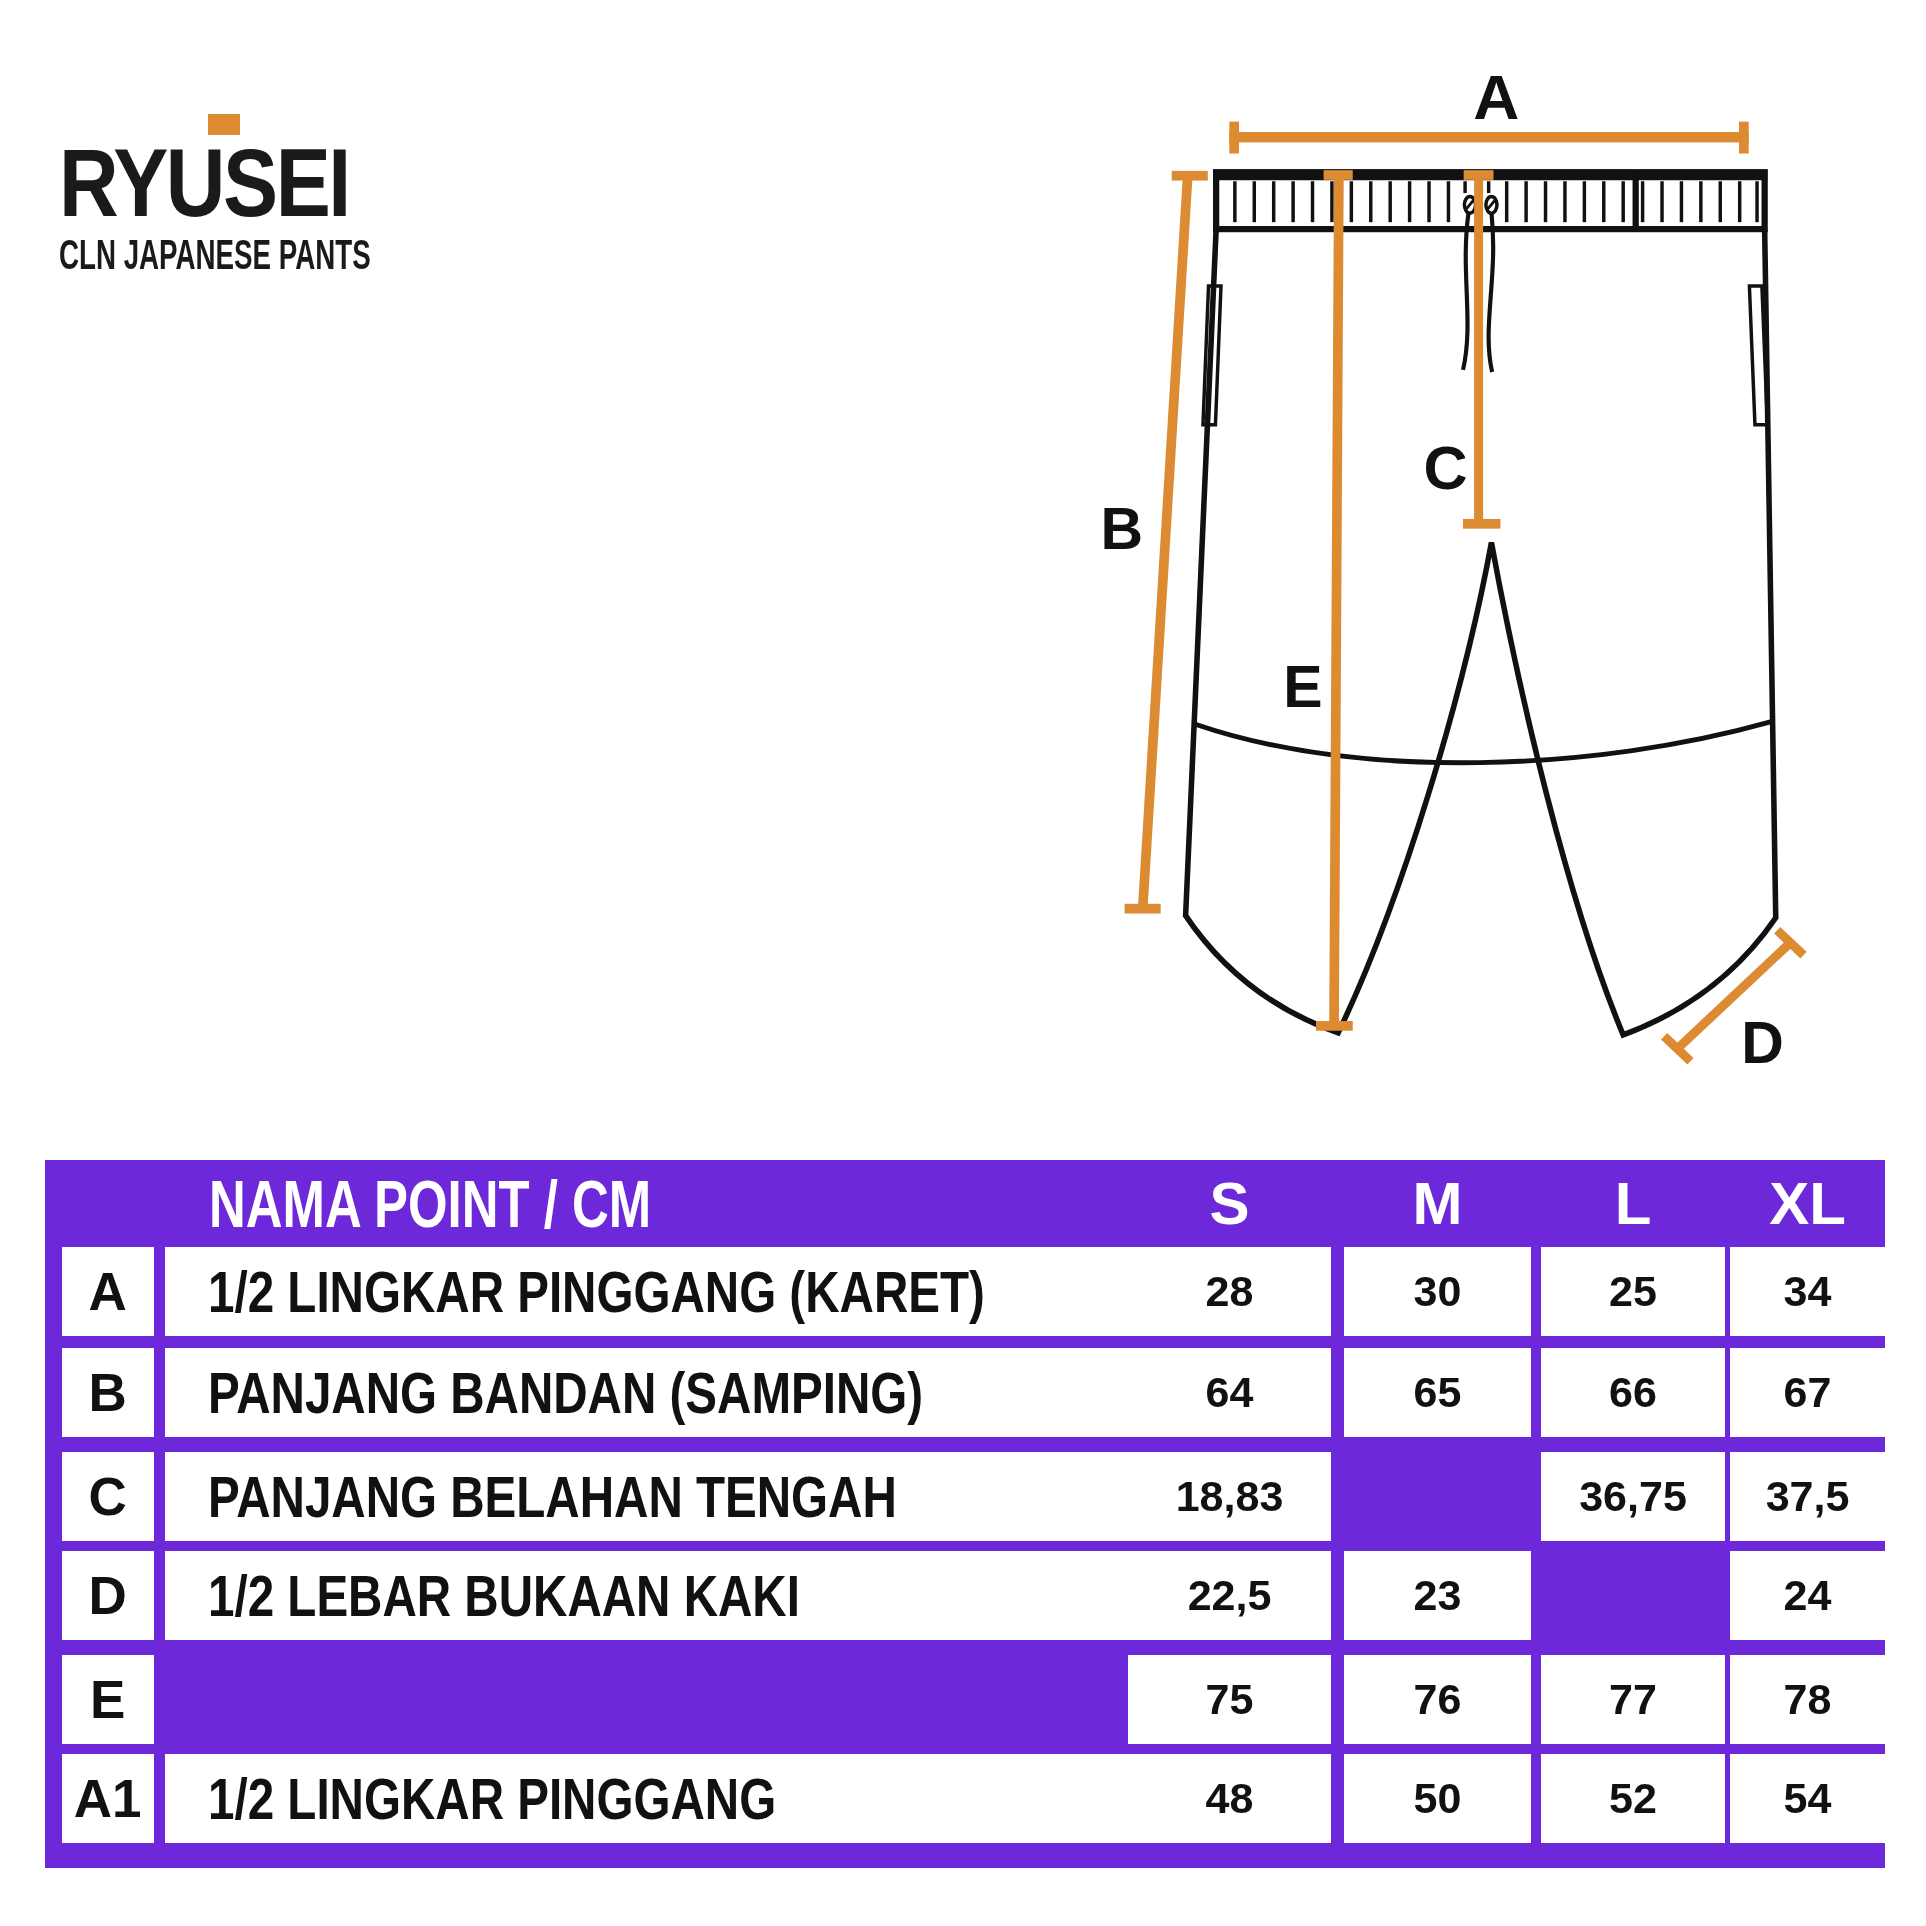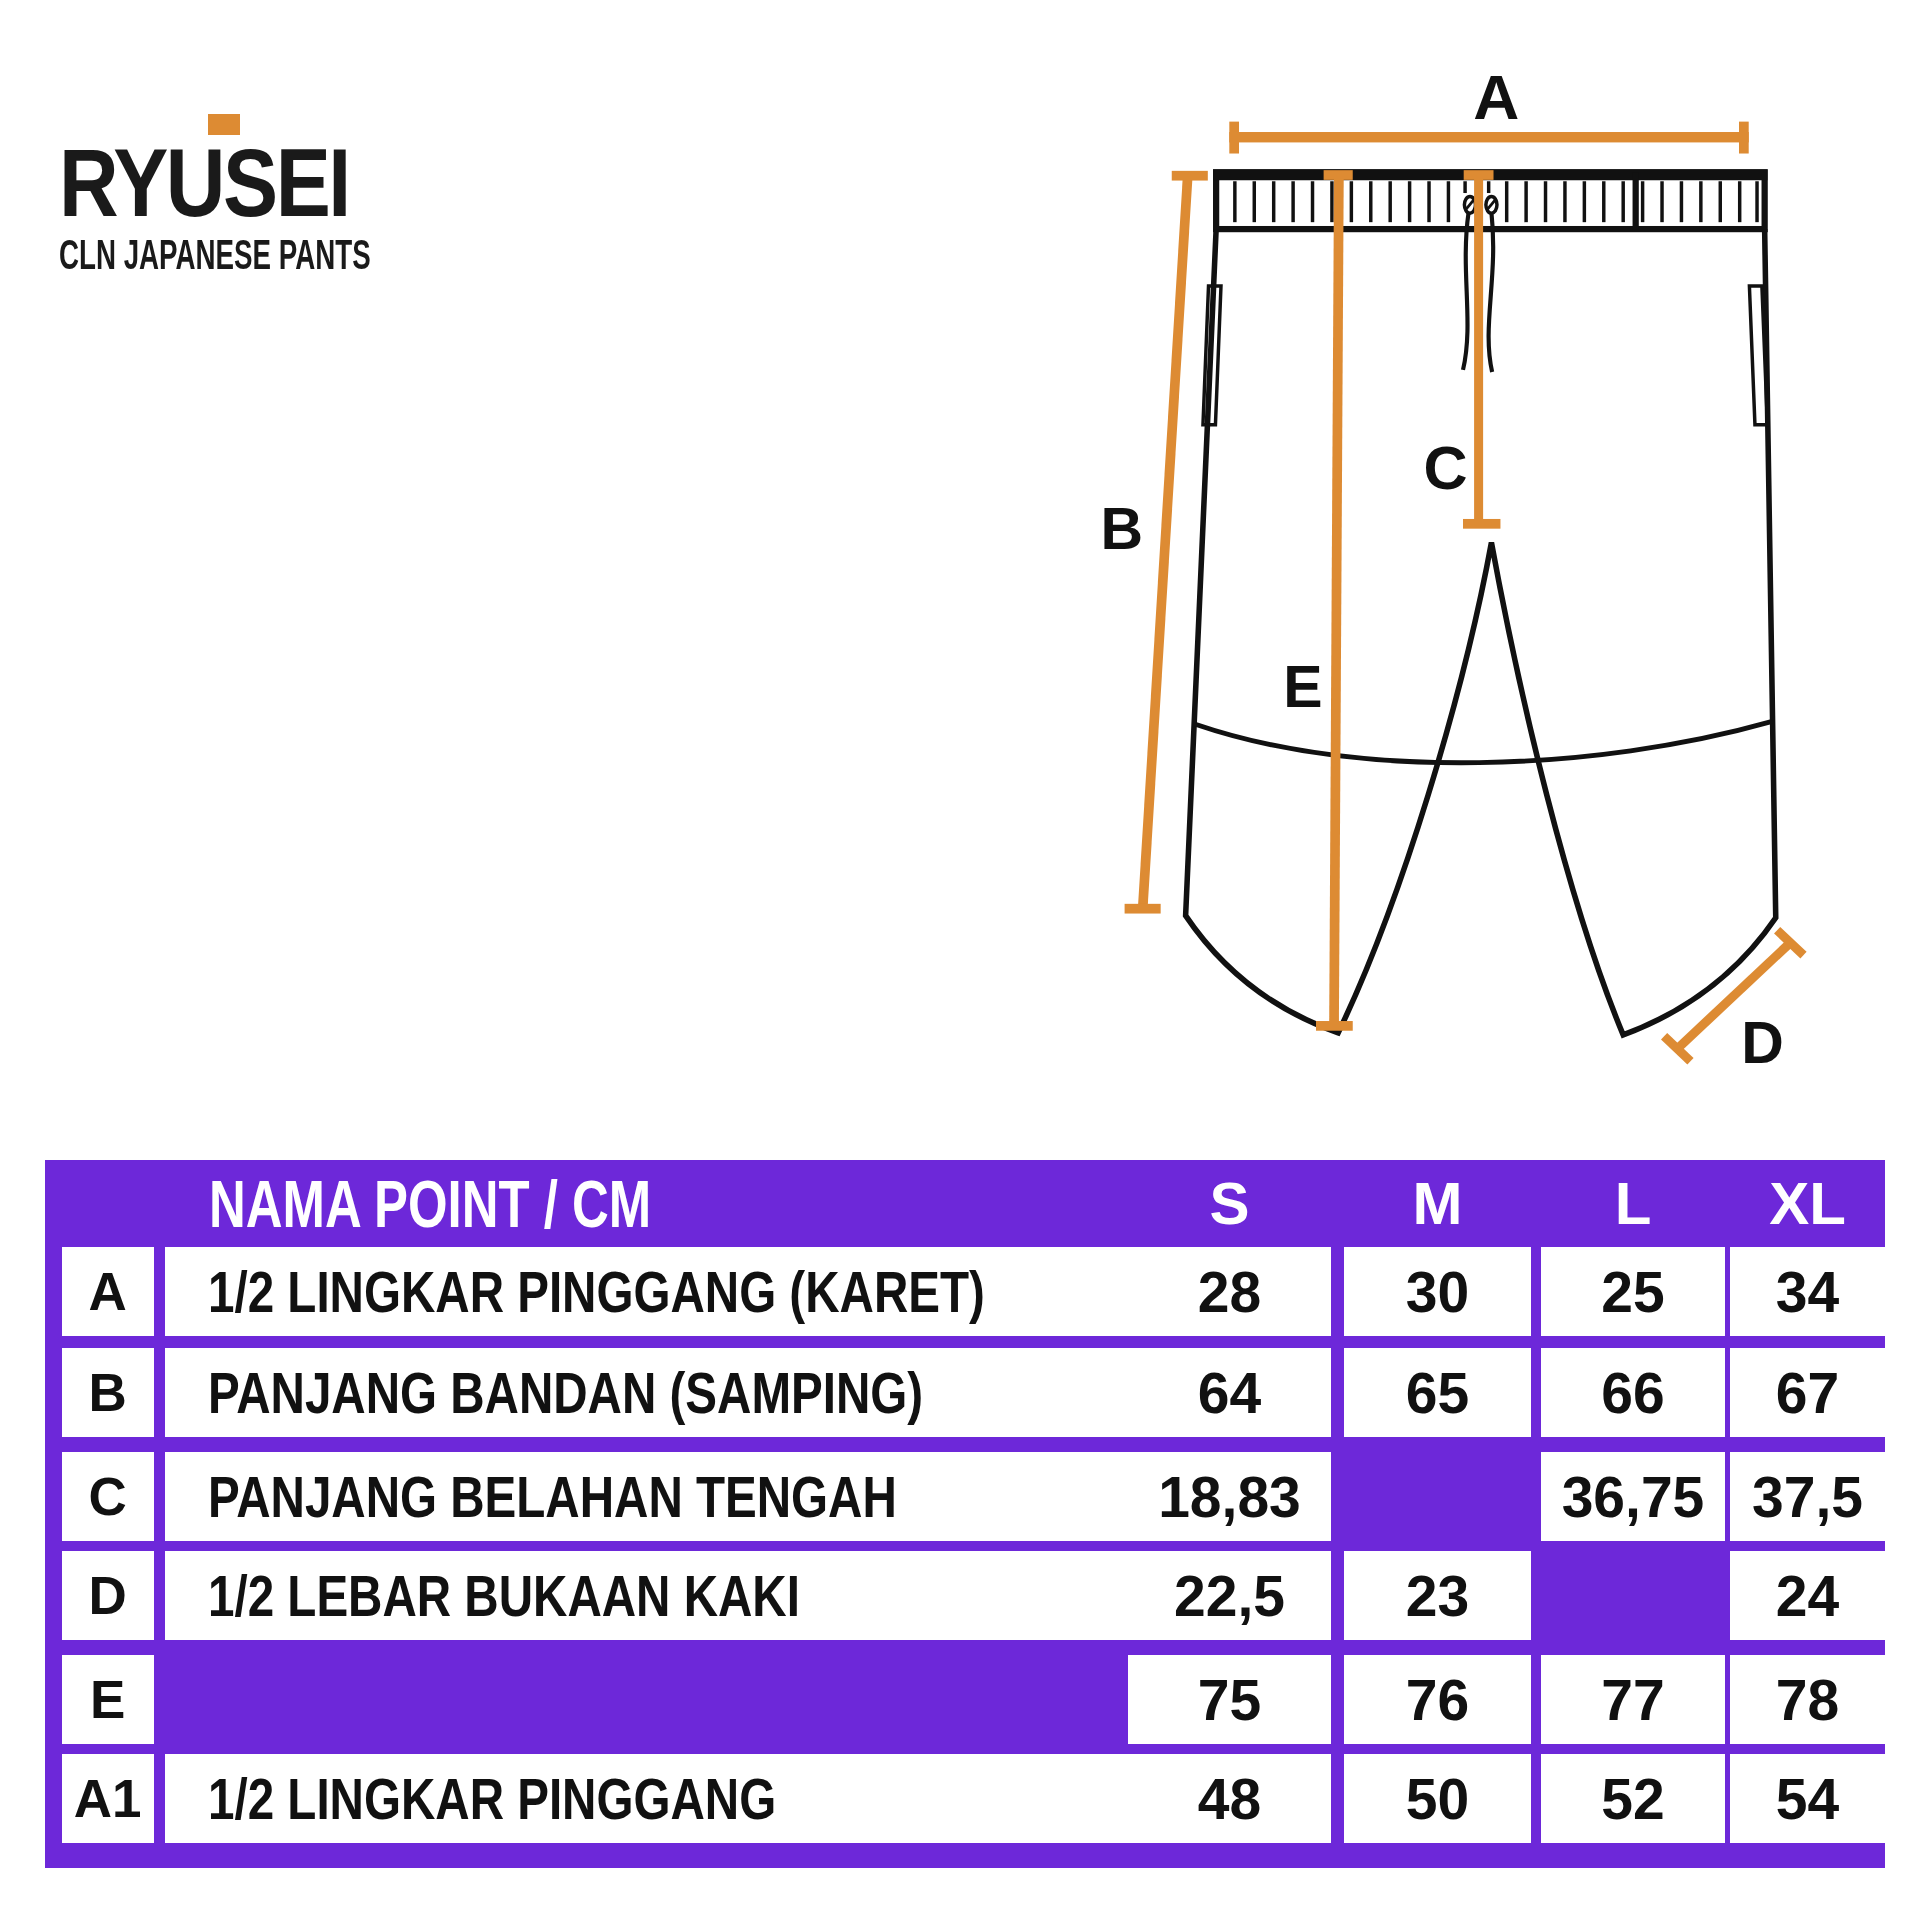--- a/index.html
+++ b/index.html
@@ -29,21 +29,21 @@
   }
   .thead-size{position:absolute;top:0;height:87px;display:flex;align-items:center;justify-content:center;color:#fff;font-size:60px;}
   .cell{position:absolute;height:89px;background:#fff;display:flex;align-items:center;justify-content:center;}
   .col-letter{left:16.6px;width:92px;font-size:53px;}
   .col-name{left:120px;width:992px;justify-content:flex-start;}
   .col-name .name-text{font-size:58px;transform:scaleX(.82);transform-origin:left center;white-space:nowrap;margin-left:43px;}
   .col-s{left:1083px;width:203px;}
   .col-m{left:1299px;width:187px;}
   .col-l{left:1496px;width:184px;}
   .col-xl{left:1685px;width:155px;text-align:center;}
-  .value{font-size:57px;}
+  .value{font-size:43px;}
   .r0{top:87px}.r1{top:188px}.r2{top:292px}.r3{top:391px}.r4{top:495px}.r5{top:594px}
 </style>
 </head>
 <body>
 
 <div class="logo-macron"></div>
 <div class="brand-name">RYUSEI</div>
 <div class="product-name">CLN JAPANESE PANTS</div>
 
 <svg class="diagram" viewBox="1580 40 1120 1680">

